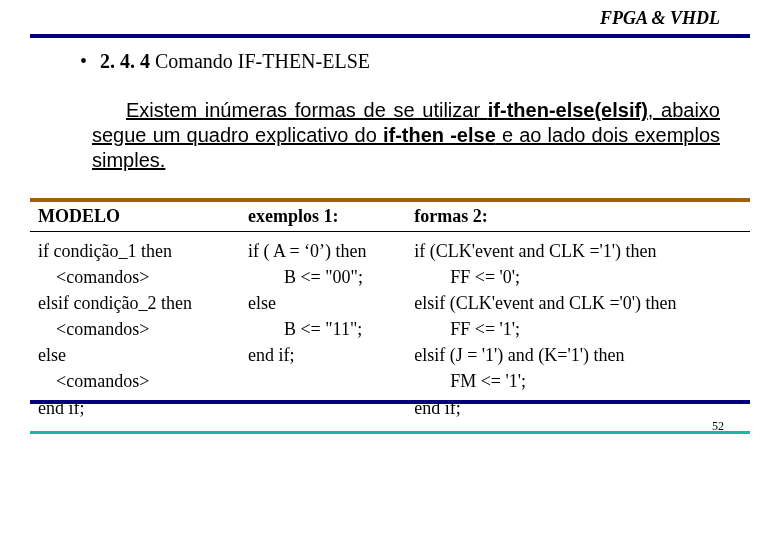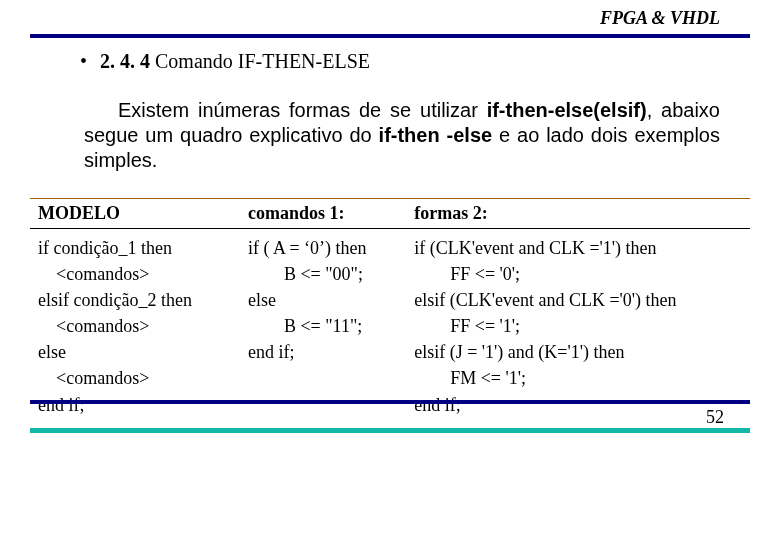--- a/index.html
+++ b/index.html
@@ -41,26 +41,27 @@
   }
   .section-title .bullet {
     margin-right: 8px;
   }
   .section-title .num {
     font-weight: bold;
   }
   .body-text {
     position: absolute;
     top: 98px;
-    left: 84px;
+    left: 92px;
     right: 60px;
     font-family: Arial, Helvetica, sans-serif;
     font-size: 20px;
     line-height: 1.25;
     text-align: justify;
+    text-decoration: underline;
   }
   .indent-first {
     display: inline-block;
     width: 34px;
   }
   .b { font-weight: bold; }
   .table-wrap {
     position: absolute;
     top: 198px;
     left: 30px;
@@ -69,42 +70,42 @@
   table.examples {
     width: 100%;
     border-collapse: collapse;
     font-family: "Times New Roman", Times, serif;
     font-size: 18px;
   }
   table.examples th {
     text-align: left;
     font-weight: bold;
     padding: 4px 8px;
-    border-top: 1px solid #a16207;
+    border-top: 4px solid #a16207;
     border-bottom: 1px solid #000;
   }
   table.examples td {
     vertical-align: top;
     padding: 6px 8px 10px 8px;
-    border-bottom: 5px solid #14b8a6;
+    border-bottom: 3px solid #14b8a6;
     white-space: pre;
     line-height: 1.45;
   }
   .bottom-rule {
     position: absolute;
     bottom: 44px;
     left: 30px;
     right: 30px;
     border-top: 4px solid #000080;
   }
   .page-num {
     position: absolute;
-    bottom: 20px;
+    bottom: 14px;
     right: 56px;
-    font-size: 18px;
+    font-size: 12px;
   }
 </style>
 </head>
 <body>
 
 <div class="slide">
 
   <div class="header-label">FPGA &amp; VHDL</div>
   <div class="top-rule"></div>
 
@@ -116,21 +117,21 @@
 
   <div class="body-text">
     <span class="indent-first"></span><span>Existem inúmeras formas de se utilizar </span><span class="b">if-then-else(elsif)</span><span>, abaixo segue um quadro explicativo do </span><span class="b">if-then -else</span><span> e ao lado dois exemplos simples.</span>
   </div>
 
   <div class="table-wrap">
     <table class="examples">
       <thead>
         <tr>
           <th>MODELO</th>
-          <th>comandos 1:</th>
+          <th>exemplos 1:</th>
           <th>formas 2:</th>
         </tr>
       </thead>
       <tbody>
         <tr>
           <td>if condição_1 then
     &lt;comandos&gt;
 elsif condição_2 then
     &lt;comandos&gt;
 else

